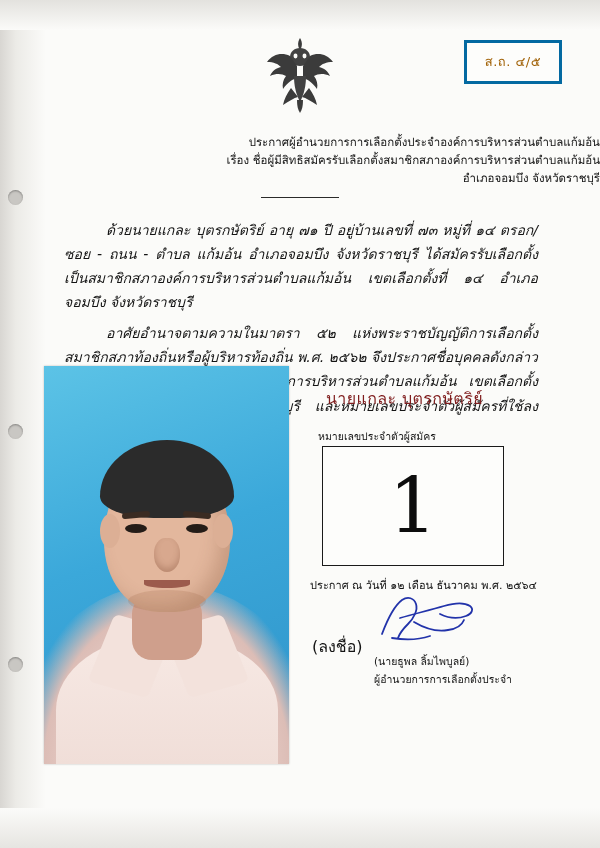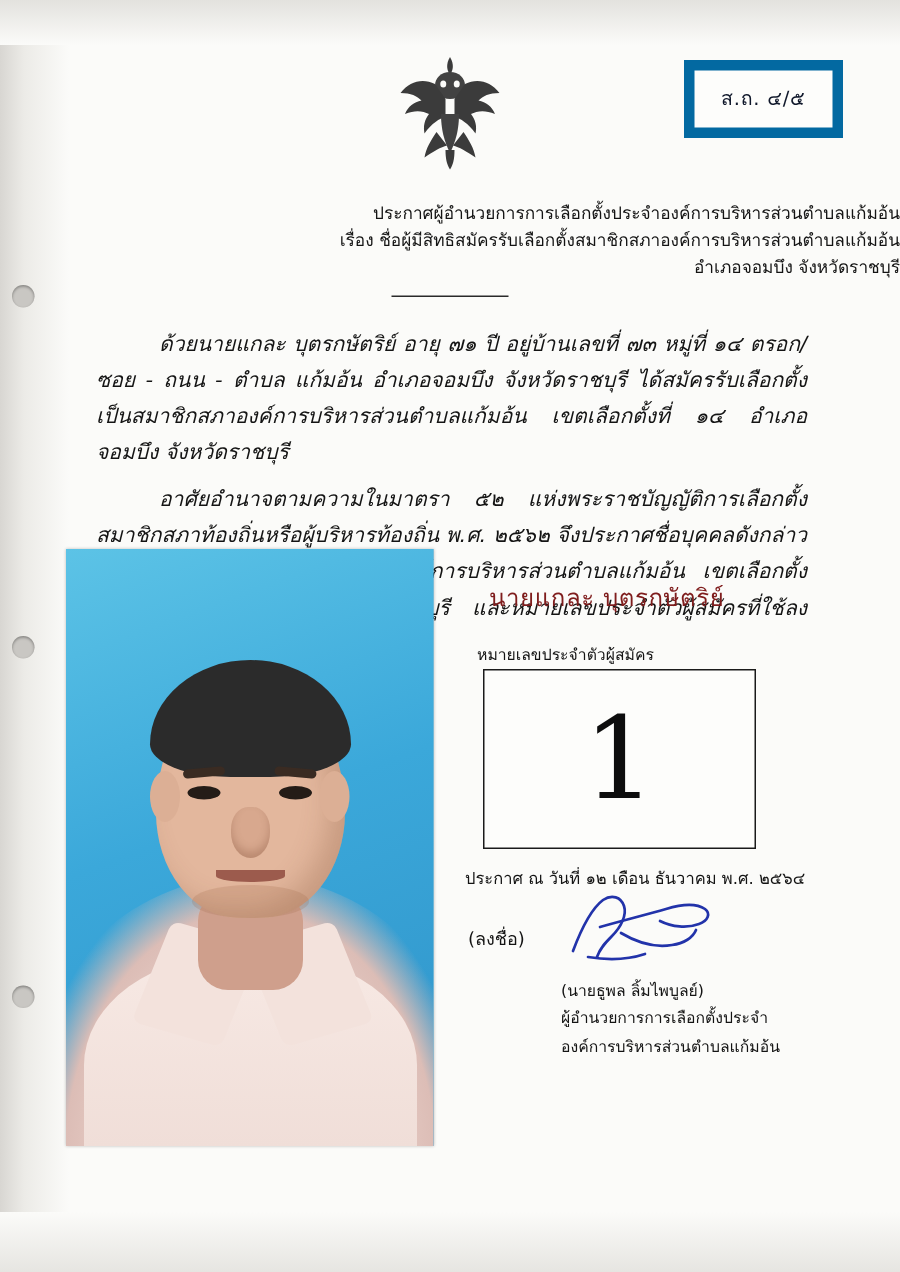--- a/index.html
+++ b/index.html
@@ -52,24 +52,24 @@
   }
   .punch.p1 { top: 190px; }
   .punch.p2 { top: 424px; }
   .punch.p3 { top: 657px; }
 
   
   .code-box {
     position: absolute;
     right: 38px;
     top: 40px;
-    border: 7px solid #0369a1;
+    border: 3px solid #0369a1;
     padding: 8px 18px 9px 18px;
     font-size: 13px;
-    color: #0f172a;
+    color: #a16207;
     letter-spacing: 0.5px;
     background: #fdfdfb;
   }
 
   
   .emblem {
     position: absolute;
     left: 50%;
     top: 36px;
     transform: translateX(-50%);
@@ -279,22 +279,22 @@
   .date-line {
     position: absolute;
     left: 310px;
     top: 576px;
     font-size: 11px;
     color: #141414;
   }
   .sign-label {
     position: absolute;
     left: 312px;
-    top: 616px;
-    font-size: 12px;
+    top: 634px;
+    font-size: 16px;
     color: #141414;
   }
   .signature {
     position: absolute;
     left: 374px;
     top: 588px;
     width: 120px;
     height: 62px;
   }
   .sign-block {
@@ -388,16 +388,15 @@
       <path d="M40 34 C50 40 62 44 74 42 C82 41 88 37 90 32"></path>
       <path d="M18 50 C30 52 44 52 56 48"></path>
     </g>
   </svg>
 
   <div class="sign-label">(ลงชื่อ)</div>
 
   <div class="sign-block">
     <div>(นายธูพล ลิ้มไพบูลย์)</div>
     <div>ผู้อำนวยการการเลือกตั้งประจำ</div>
-    <div>องค์การบริหารส่วนตำบลแก้มอ้น</div>
   </div>
 
 </div>
 
 </body></html>

